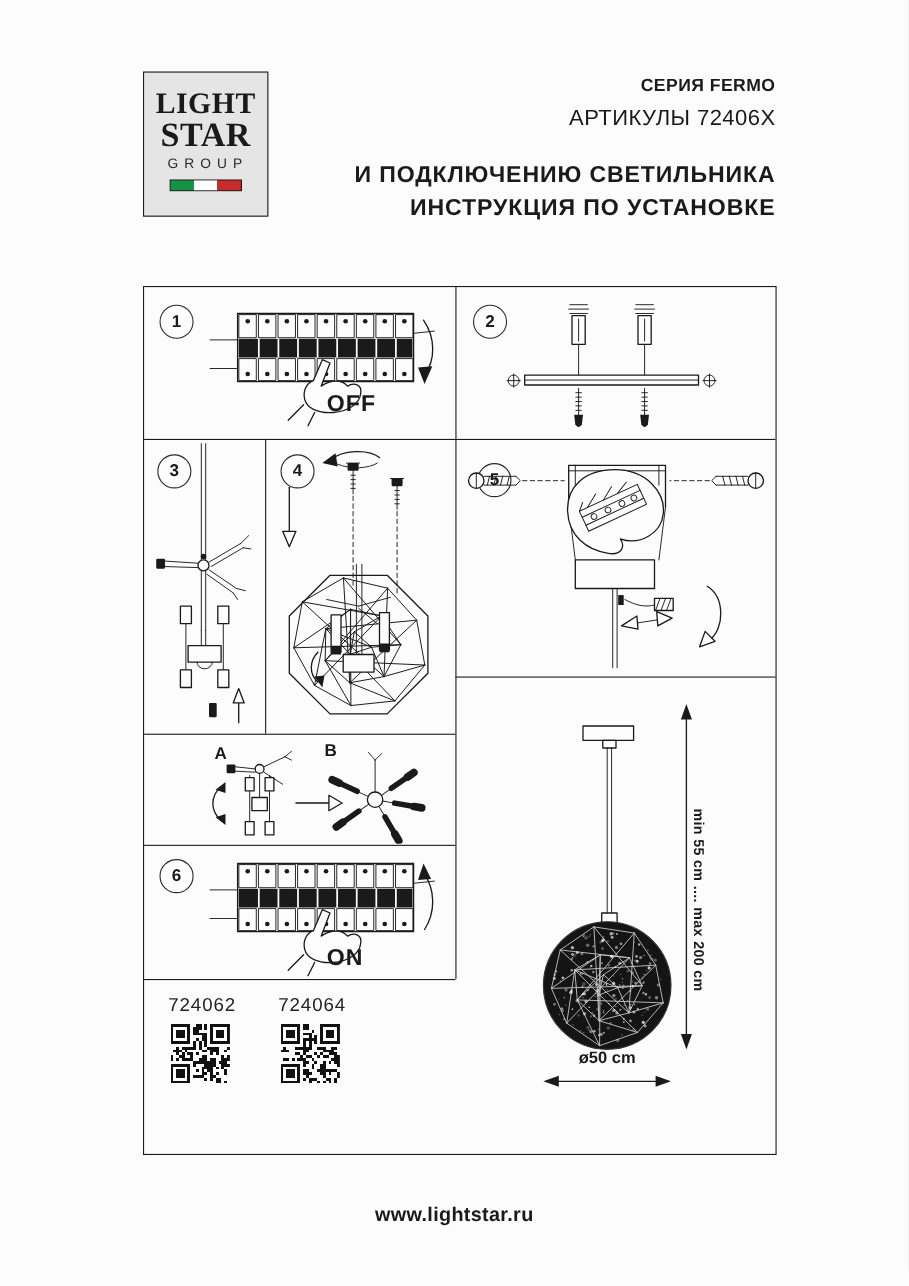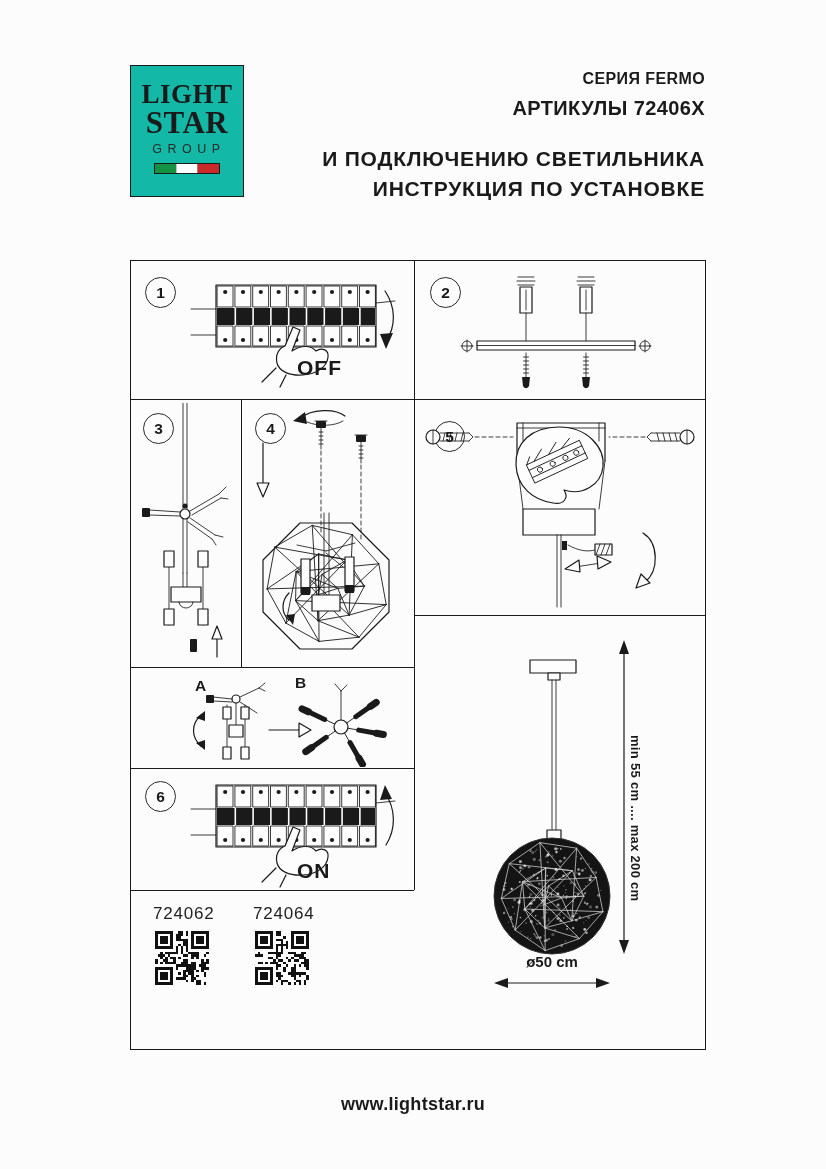--- a/index.html
+++ b/index.html
@@ -1,28 +1,28 @@
 <!DOCTYPE html>
 <html><head>
 <meta charset="utf-8">
 <style>
   html,body{margin:0;padding:0;background:#e9e9e9;}
   .page{position:relative;width:826px;height:1169px;margin:0 auto;background:#fcfcfc;
         font-family:"Liberation Sans",sans-serif;color:#1a1a1a;overflow:hidden;}
   .abs{position:absolute;}
 
   
-  .logo-box{left:130px;top:65px;width:112px;height:130px;border:1.3px solid #1a1a1a;background:#14b8a6;text-align:center;}
+  .logo-box{left:130px;top:65px;width:112px;height:130px;border:1.3px solid #1a1a1a;background:#e5e5e5;text-align:center;}
   .logo-w1{font-family:"Liberation Serif",serif;font-weight:bold;font-size:27px;letter-spacing:.5px;line-height:1;margin-top:15px;}
   .logo-w2{font-family:"Liberation Serif",serif;font-weight:bold;font-size:31px;letter-spacing:.5px;line-height:.95;}
   .logo-w3{font-size:12.5px;letter-spacing:5.5px;margin-top:5px;margin-left:4px;color:#2a2a2a;}
   .logo-flag{margin:7px auto 0 auto;display:block;}
   .titles{right:121px;top:70px;text-align:right;}
   .t-series{font-size:16px;font-weight:bold;letter-spacing:.4px;}
-  .t-art{font-size:20px;font-weight:bold;letter-spacing:.4px;margin-top:9px;}
+  .t-art{font-size:20px;font-weight:normal;letter-spacing:.4px;margin-top:9px;}
   .t-main{font-size:21px;font-weight:bold;letter-spacing:.8px;margin-top:24px;line-height:1.45;}
 
   
   .board{left:130px;top:260px;width:574px;height:788px;border:1.2px solid #1a1a1a;}
   .hl{position:absolute;height:1.2px;background:#1a1a1a;}
   .vl{position:absolute;width:1.2px;background:#1a1a1a;}
 
   .num-circle{position:absolute;width:29px;height:29px;border:1.6px solid #2a2a2a;border-radius:50%;
               display:flex;align-items:center;justify-content:center;font-size:15.5px;font-weight:bold;background:#fdfdfd;}
   .sw-label{position:absolute;font-size:21px;font-weight:bold;letter-spacing:1px;}

